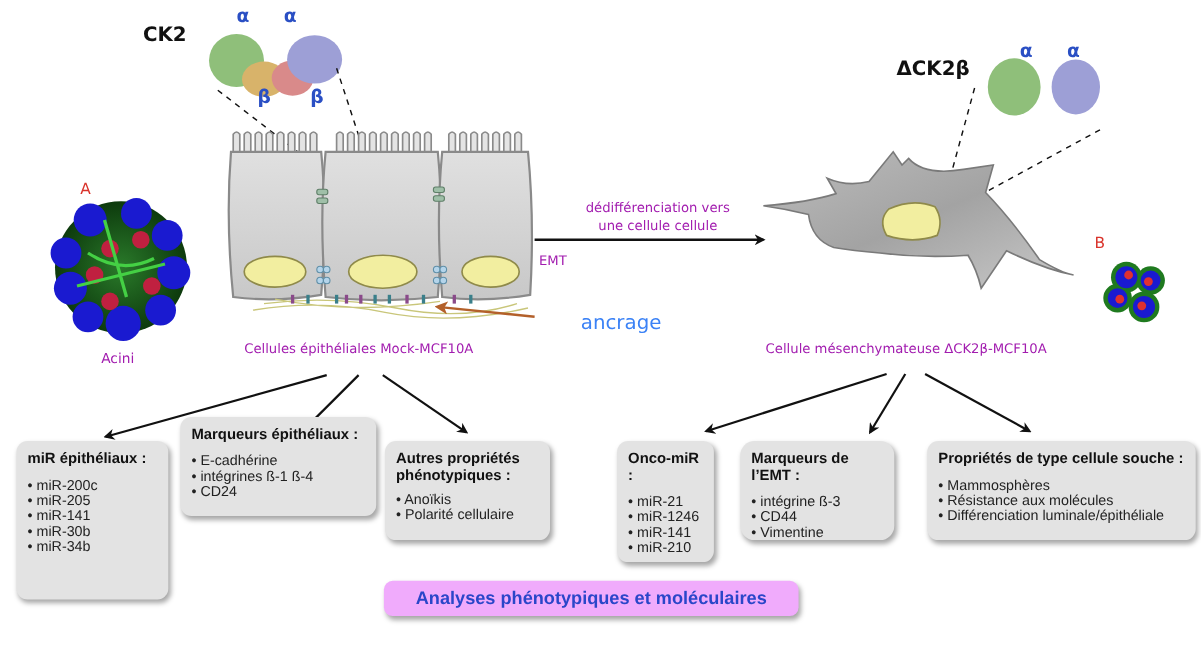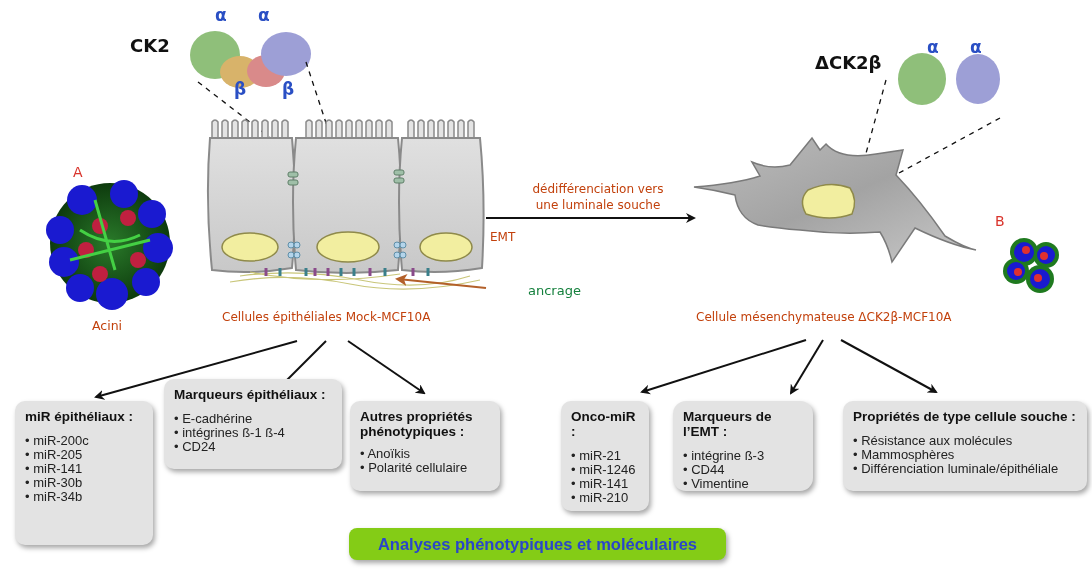--- a/index.html
+++ b/index.html
@@ -1,31 +1,31 @@
 <!DOCTYPE html>
 <html><head>
 <meta charset="utf-8">
 <style>
   html, body { margin:0; padding:0; background:#ffffff; }
   body { width:1092px; height:587px; position:relative; overflow:hidden;
          font-family:"Liberation Sans", sans-serif; }
   .abs { position:absolute; }
   .lbl-black { font-family:"DejaVu Sans", sans-serif; font-weight:bold; color:#111; font-size:18px; }
   .greek { font-family:"DejaVu Sans", sans-serif; font-weight:bold; color:#2a4fc4; font-size:17px; }
-  .blue-cap { font-family:"DejaVu Sans", sans-serif; color:#c2410c; font-size:12px; }
+  .blue-cap { font-family:"DejaVu Sans", sans-serif; color:#a21caf; font-size:12px; }
   .red-cap { font-family:"DejaVu Sans", sans-serif; color:#d9332b; font-size:14px; }
-  .brown-cap { font-family:"DejaVu Sans", sans-serif; color:#15803d; font-size:13px; }
+  .brown-cap { font-family:"DejaVu Sans", sans-serif; color:#3b82f6; font-size:18px; }
   .box { position:absolute; background:#e3e3e3; border-radius:10px;
          box-shadow:2px 3px 5px rgba(0,0,0,0.35); padding:8px 10px; box-sizing:border-box;
          font-family:"Liberation Sans", sans-serif; color:#222; }
   .box-title { font-weight:bold; font-size:13.5px; line-height:15px; margin:0 0 10px 0; color:#111; }
   .box ul { list-style:none; margin:0; padding:0; }
   .box li { font-size:13px; line-height:14px; }
   .box li::before { content:"• "; }
-  .footer { position:absolute; left:349px; top:528px; width:377px; height:32px; background:#84cc16;
+  .footer { position:absolute; left:349px; top:528px; width:377px; height:32px; background:#f0abfc;
             border-radius:8px; box-shadow:2px 3px 5px rgba(0,0,0,0.35);
             display:flex; align-items:center; justify-content:center;
             font-family:"Liberation Sans", sans-serif; font-weight:bold; font-size:16.5px; color:#2a46c9; }
   svg { position:absolute; left:0; top:0; }
 </style>
 </head>
 <body>
 
 <svg width="1092" height="587" viewBox="0 0 1092 587">
   <defs>
@@ -162,42 +162,42 @@
 
   <line x1="297" y1="341" x2="96" y2="397" stroke="#111" stroke-width="2" marker-end="url(#ah)"></line>
   <line x1="326" y1="341" x2="273" y2="394" stroke="#111" stroke-width="2" marker-end="url(#ah)"></line>
   <line x1="348" y1="341" x2="424" y2="393" stroke="#111" stroke-width="2" marker-end="url(#ah)"></line>
 
   <line x1="806" y1="340" x2="642" y2="392" stroke="#111" stroke-width="2" marker-end="url(#ah)"></line>
   <line x1="823" y1="340" x2="791" y2="393" stroke="#111" stroke-width="2" marker-end="url(#ah)"></line>
   <line x1="841" y1="340" x2="936" y2="392" stroke="#111" stroke-width="2" marker-end="url(#ah)"></line>
 </svg>
 
-<div class="abs lbl-black" style="left:130px;top:35px;">CK2</div>
+<div class="abs lbl-black" style="left:130px;top:21px;">CK2</div>
 <div class="abs greek" style="left:215px;top:5px;">α</div>
 <div class="abs greek" style="left:258px;top:5px;">α</div>
 <div class="abs greek" style="left:234px;top:79px;">β</div>
 <div class="abs greek" style="left:282px;top:79px;">β</div>
 
 <div class="abs lbl-black" style="left:815px;top:52px;">ΔCK2β</div>
 <div class="abs greek" style="left:927px;top:37px;">α</div>
 <div class="abs greek" style="left:970px;top:37px;">α</div>
 
 <div class="abs red-cap" style="left:73px;top:164px;">A</div>
 <div class="abs blue-cap" style="left:92px;top:318px;font-size:12.5px;">Acini</div>
 <div class="abs red-cap" style="left:995px;top:213px;">B</div>
 
 <div class="abs blue-cap" style="left:222px;top:310px;">Cellules épithéliales Mock-MCF10A</div>
 <div class="abs brown-cap" style="left:528px;top:283px;">ancrage</div>
 
 <div class="abs blue-cap" style="left:696px;top:310px;">Cellule mésenchymateuse ΔCK2β-MCF10A</div>
 
 <div class="abs blue-cap" style="left:490px;top:181px;width:216px;text-align:center;line-height:16px;">
   <div>dédifférenciation vers</div>
-  <div>une luminale souche</div>
+  <div>une cellule cellule</div>
 </div>
 <div class="abs blue-cap" style="left:490px;top:230px;width:216px;text-align:left;">EMT</div>
 
 <div class="box" style="left:15px;top:401px;width:138px;height:144px;">
   <div class="box-title">miR épithéliaux :</div>
   <ul>
     <li>miR-200c</li>
     <li>miR-205</li>
     <li>miR-141</li>
     <li>miR-30b</li>
@@ -237,19 +237,19 @@
   <ul>
     <li>intégrine ß-3</li>
     <li>CD44</li>
     <li>Vimentine</li>
   </ul>
 </div>
 
 <div class="box" style="left:843px;top:401px;width:244px;height:90px;">
   <div class="box-title">Propriétés de type cellule souche :</div>
   <ul>
+    <li>Mammosphères</li>
     <li>Résistance aux molécules</li>
-    <li>Mammosphères</li>
     <li>Différenciation luminale/épithéliale</li>
   </ul>
 </div>
 
 <div class="footer">Analyses phénotypiques et moléculaires</div>
 
 </body></html>

